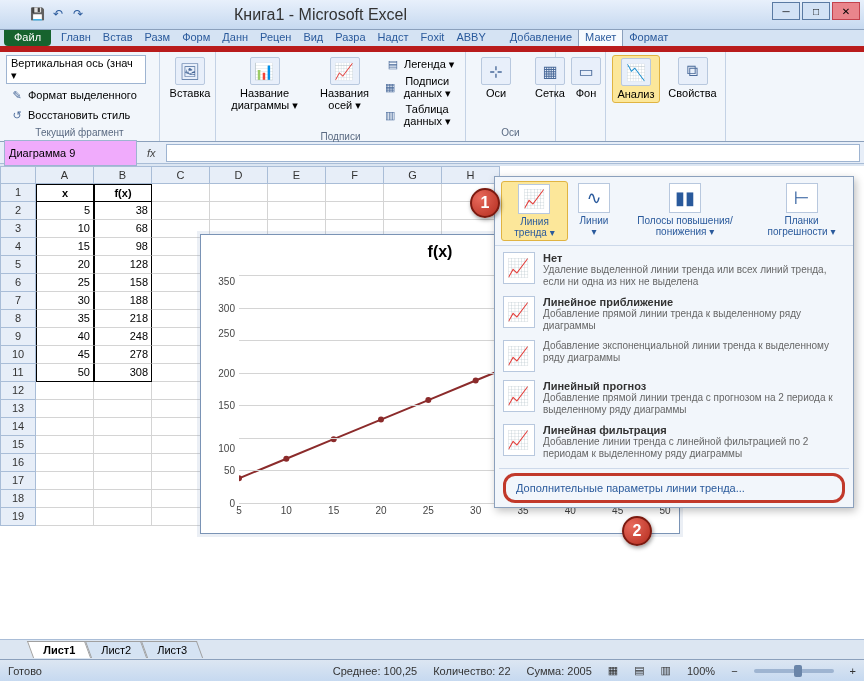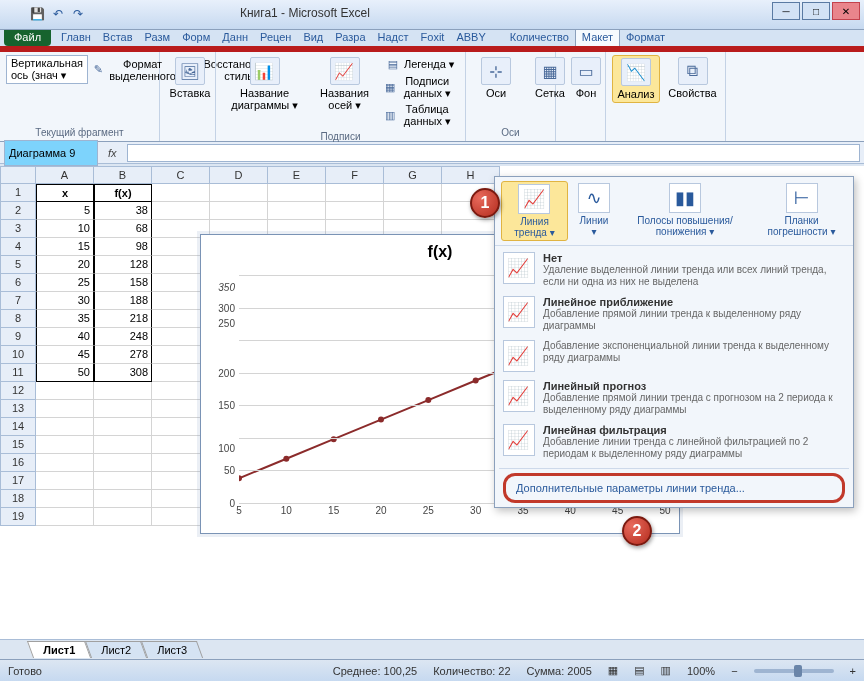--- a/index.html
+++ b/index.html
@@ -1,41 +1,41 @@
 <!DOCTYPE html>
 <html><head>
 <meta charset="utf-8">
 <style>
 *{box-sizing:border-box;margin:0;padding:0;user-select:none}
 body{font-family:"Segoe UI",Tahoma,sans-serif;font-size:11px;background:#dce6f2;width:864px;height:681px;overflow:hidden;position:relative}
 .titlebar{height:30px;background:linear-gradient(#e8f0fb,#c6d9f0);border-bottom:1px solid #8ba0bc;display:flex;align-items:center;position:relative}
-.titlebar .doc{position:absolute;left:240px;top:6px;font-size:12px;color:#333}
+.titlebar .doc{position:absolute;left:234px;top:6px;font-size:16px;color:#333}
 .titlebar .chart-tools{position:absolute;left:540px;top:0;height:30px;width:170px;background:linear-gradient(#6fb36f,#3d8a3d);color:#fff;text-align:center;line-height:28px;font-size:11px;border-radius:3px 3px 0 0}
 .winbtns{position:absolute;right:4px;top:2px;display:flex;gap:2px}
 .winbtn{width:28px;height:18px;border:1px solid #5a7aa3;background:#d3e2f5;display:flex;align-items:center;justify-content:center;font-size:10px;cursor:pointer}
 .winbtn.close{background:#e9858c;border-color:#c3424d}
 .qat{position:absolute;left:30px;top:6px;display:flex;gap:4px}
 .qat span{width:16px;height:16px;display:inline-flex;align-items:center;justify-content:center;color:#2a5a9c;cursor:pointer;font-size:12px}
 .ribbon-tabs{height:22px;background:#d5e3f3;display:flex;align-items:end;padding-left:4px;border-bottom:6px solid #b91c1c}
 .file-tab{background:#16632e;color:#fff;padding:3px 10px;border-radius:0 0 4px 4px;margin-right:4px;cursor:pointer}
 .rtab{padding:3px 6px;color:#2a5a9c;cursor:pointer;font-size:11px}
 .rtab.active{background:#f6fafe;border:1px solid #8ba0bc;border-bottom:none;border-radius:3px 3px 0 0}
 .ribbon{height:90px;background:#f2f6fb;border-bottom:1px solid #8ba0bc;display:flex}
 .rgroup{border-right:1px solid #c4d2e5;padding:3px 6px;display:flex;flex-direction:column;justify-content:space-between}
 .rgroup .label{text-align:center;font-size:10px;color:#5a6a82;padding-top:2px}
 .rbuttons{display:flex;gap:6px;align-items:flex-start;flex:1}
 .rbtn{display:flex;flex-direction:column;align-items:center;gap:2px;padding:2px 4px;cursor:pointer;text-align:center;min-width:48px}
 .rbtn .ico{width:30px;height:28px;background:#e8effa;border:1px solid #b8c8de;border-radius:2px;display:flex;align-items:center;justify-content:center;font-size:16px;color:#4a6a9a}
 .rbtn.small{min-width:auto;flex-direction:row;font-size:11px;padding:1px 3px;gap:3px}
 .rbtn.small .ico{width:16px;height:16px;font-size:11px;border:none;background:none}
-.sel-group{display:flex;flex-direction:row;gap:2px}
+.sel-group{display:flex;flex-direction:column;gap:2px}
 .sel-dd{border:1px solid #9eb4d1;background:#fff;padding:1px 4px;font-size:11px;width:140px;cursor:pointer}
 .rbtn.highlight{background:#fce79a;border:1px solid #e0b442;border-radius:3px}
 .formula-bar{height:22px;background:#e7eef8;border-bottom:1px solid #a9bdd7;display:flex;align-items:center;padding:0 4px;gap:4px}
-.namebox{border:1px solid #9eb4d1;background:#7dd3fc;padding:12px 4px;width:94px;height:18px;font-size:11px}
+.namebox{border:1px solid #9eb4d1;background:#f0abfc;padding:12px 4px;width:133px;height:18px;font-size:11px}
 .fx{color:#444;font-style:italic;padding:0 6px;cursor:pointer}
 .fxin{flex:1;border:1px solid #9eb4d1;background:#fff;height:18px}
 .sheet{position:absolute;top:166px;left:0;right:0;bottom:42px;background:#fff;overflow:hidden}
 .colhdrs{display:flex;height:18px}
 .corner{width:36px;height:18px;background:#e7eef8;border:1px solid #a9bdd7}
 .ch{width:58px;height:18px;background:#e7eef8;border:1px solid #a9bdd7;border-left:none;text-align:center;line-height:16px;color:#333;font-size:11px}
 .grid-rows{display:flex;flex-direction:column}
 .row{display:flex;height:18px}
 .rh{width:36px;background:#e7eef8;border:1px solid #a9bdd7;border-top:none;text-align:center;line-height:16px;font-size:11px;color:#333}
 .cell{width:58px;border-right:1px solid #d4d4d4;border-bottom:1px solid #d4d4d4;padding:0 3px;text-align:right;line-height:17px;font-size:11px}
@@ -99,21 +99,21 @@
   <div class="rtab">Разм</div>
   <div class="rtab">Форм</div>
   <div class="rtab">Данн</div>
   <div class="rtab">Рецен</div>
   <div class="rtab">Вид</div>
   <div class="rtab">Разра</div>
   <div class="rtab">Надст</div>
   <div class="rtab">Foxit</div>
   <div class="rtab">ABBY</div>
   <div style="width:12px"></div>
-  <div class="rtab">Количество</div>
+  <div class="rtab">Добавление</div>
   <div class="rtab active">Макет</div>
   <div class="rtab">Формат</div>
 </div>
 
 <div class="ribbon">
   <div class="rgroup" style="width:160px">
     <div class="sel-group">
       <div class="sel-dd">Вертикальная ось (знач ▾</div>
       <div class="rbtn small">
           <span class="ico">✎</span>
@@ -431,23 +431,23 @@
 
   <div class="chart-obj">
     <div class="chart-title">f(x)</div>
     <div class="plot" id="plot">
       <div class="yaxis" id="yaxis">
           <div class="ytick" style="top: 228px;">0</div>
           <div class="ytick" style="top: 195.429px;">50</div>
           <div class="ytick" style="top: 173px;">100</div>
           <div class="ytick" style="top: 130.286px; text-align: center;">150</div>
           <div class="ytick" style="top: 97.7143px;">200</div>
-          <div class="ytick" style="top: 48px;">250</div>
+          <div class="ytick" style="top: 58px;">250</div>
           <div class="ytick" style="top: 32.5714px;">300</div>
-          <div class="ytick" style="top: 12px; font-style: italic;">350</div>
+          <div class="ytick" style="top: 6px;">350</div>
         </div>
       <div class="xaxis" id="xaxis">
           <div class="xtick" style="left: 0px;">5</div>
           <div class="xtick" style="left: 47.3333px;">10</div>
           <div class="xtick" style="left: 94.6667px;">15</div>
           <div class="xtick" style="left: 142px;">20</div>
           <div class="xtick" style="left: 189.333px;">25</div>
           <div class="xtick" style="left: 236.667px;">30</div>
           <div class="xtick" style="left: 284px;">35</div>
           <div class="xtick" style="left: 331.333px;">40</div>

